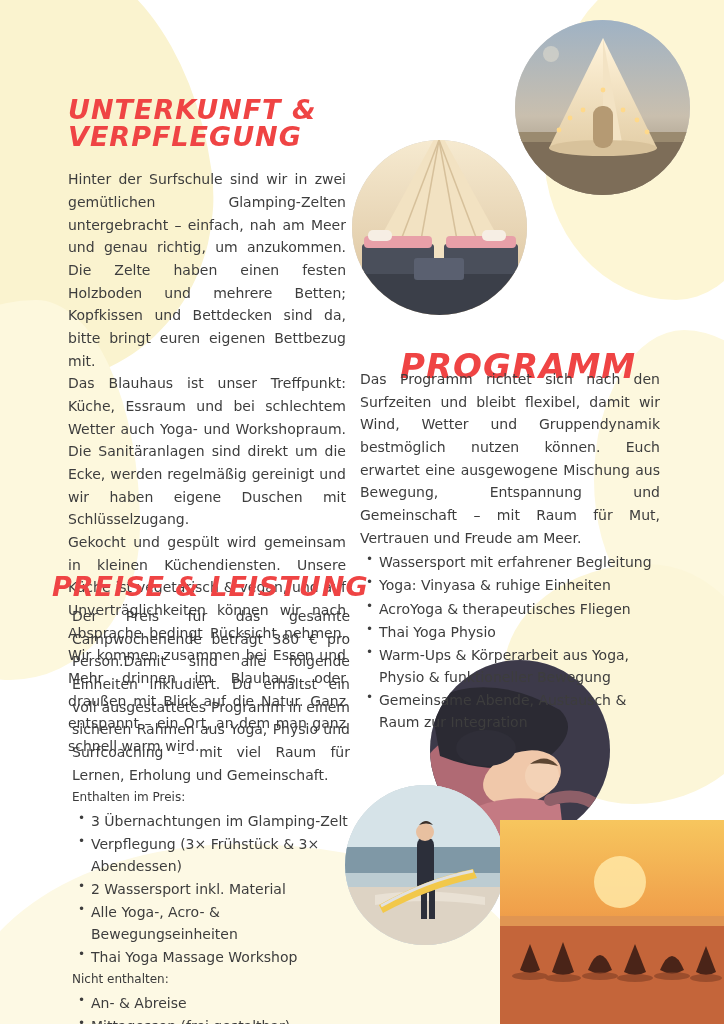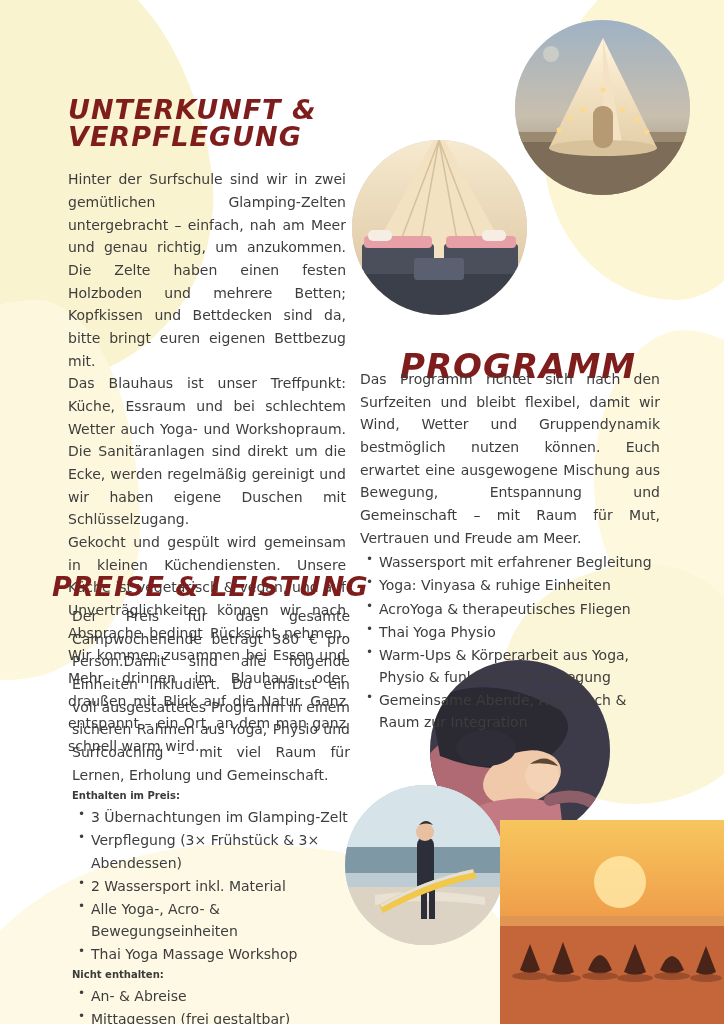--- a/index.html
+++ b/index.html
@@ -62,21 +62,21 @@
   }
 
   
   .page { position: relative; width: 724px; height: 1024px; }
 
   .headline {
     font-family: "DejaVu Sans", sans-serif;
     font-weight: bold;
     font-style: italic;
     letter-spacing: 1px;
-    color: #7f1d1d;
+    color: #ef4444;
     text-transform: uppercase;
     line-height: 1;
   }
 
   
   .col-left {
     position: absolute;
     left: 68px;
     top: 78px;
     width: 278px;
@@ -138,21 +138,21 @@
     margin-bottom: 1px;
   }
   ul.bullets li::before {
     content: "•";
     position: absolute;
     left: -11px;
     top: -1px;
     color: #3d3d3d;
     font-size: 12px;
   }
-  .sub-label { font-size: 10px; line-height: 1.6; margin: 2px 0 0 0; font-weight: bold; }
+  .sub-label { font-size: 12px; line-height: 1.6; margin: 2px 0 0 0; }
 
   
   .photo {
     position: absolute;
     border-radius: 50%;
     overflow: hidden;
     background: #ccc;
   }
   .photo svg { display: block; width: 100%; height: 100%; }
 

